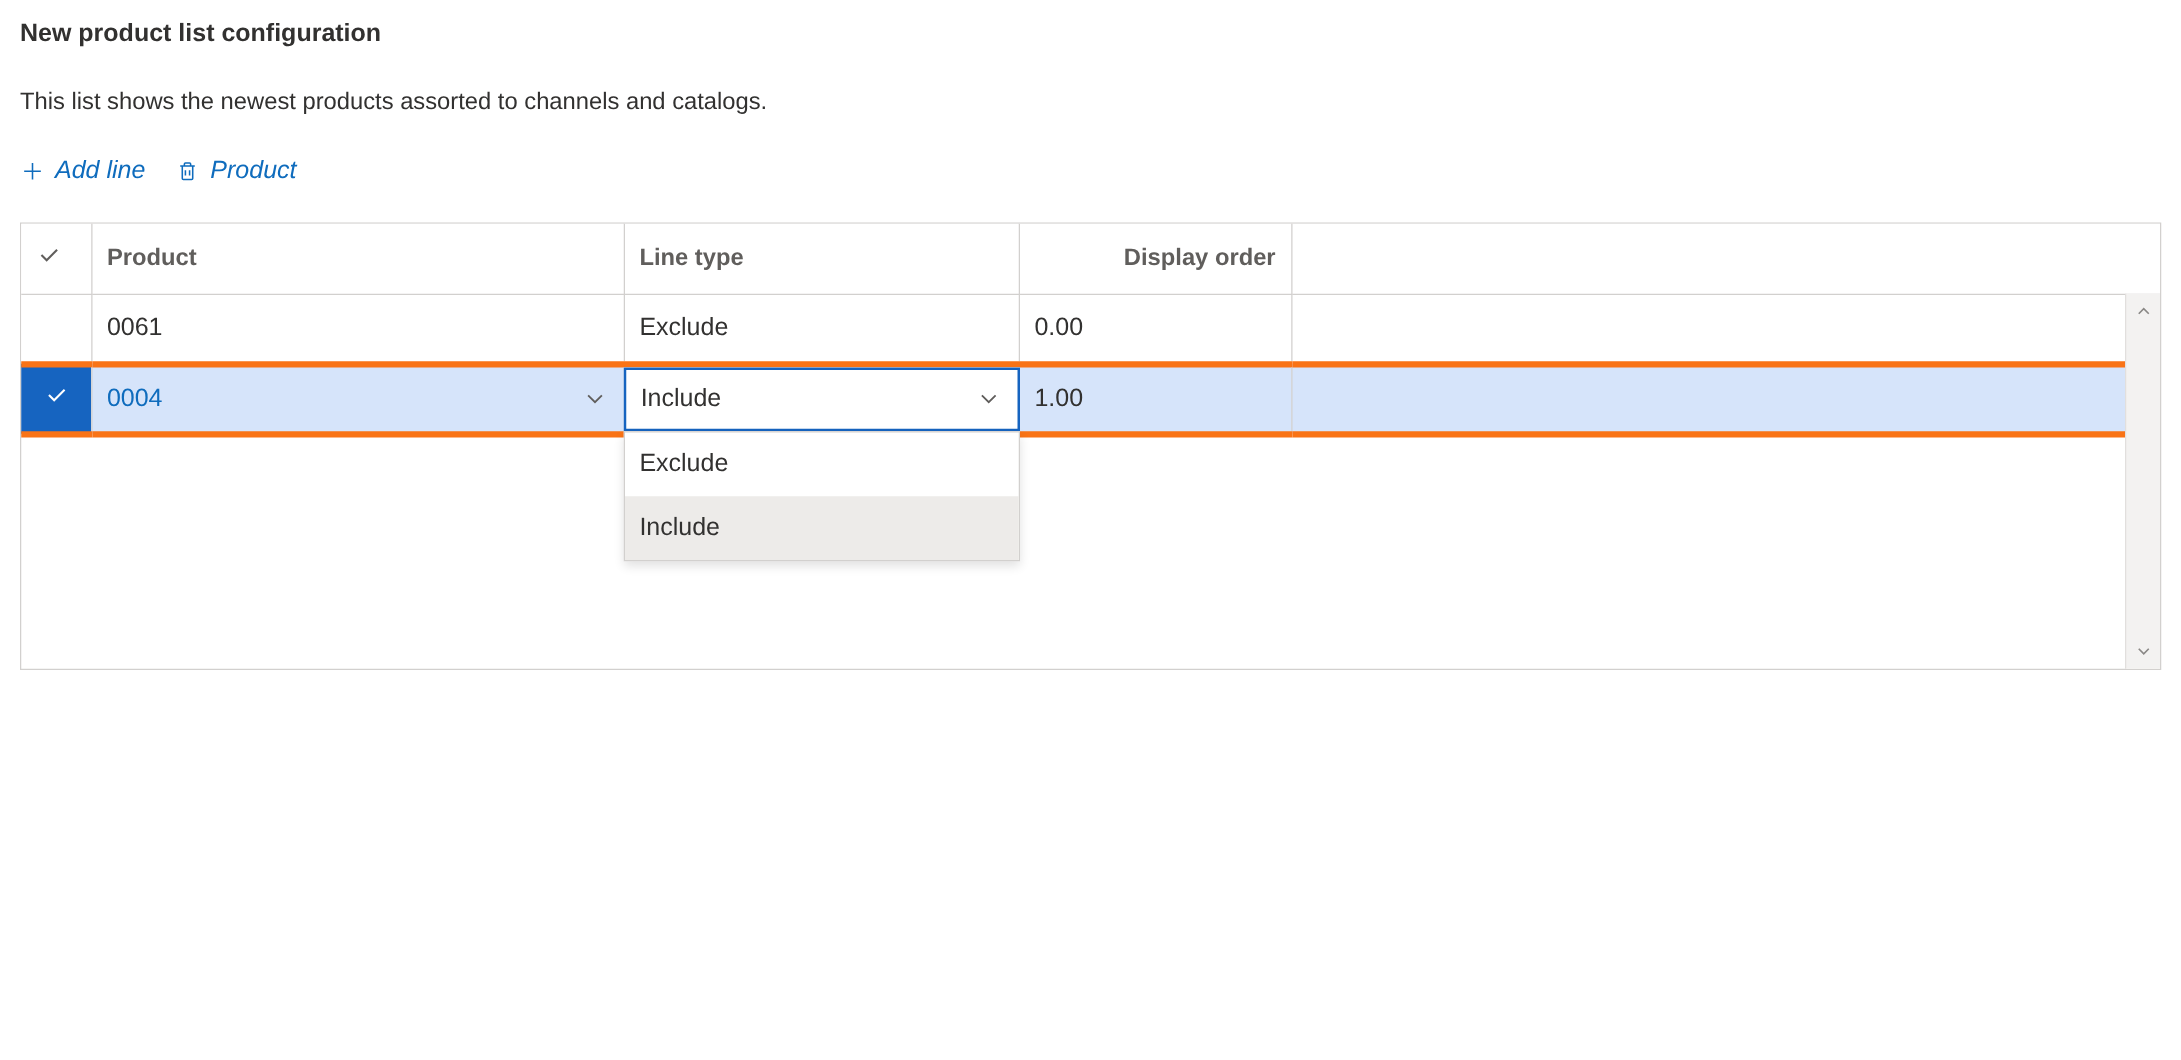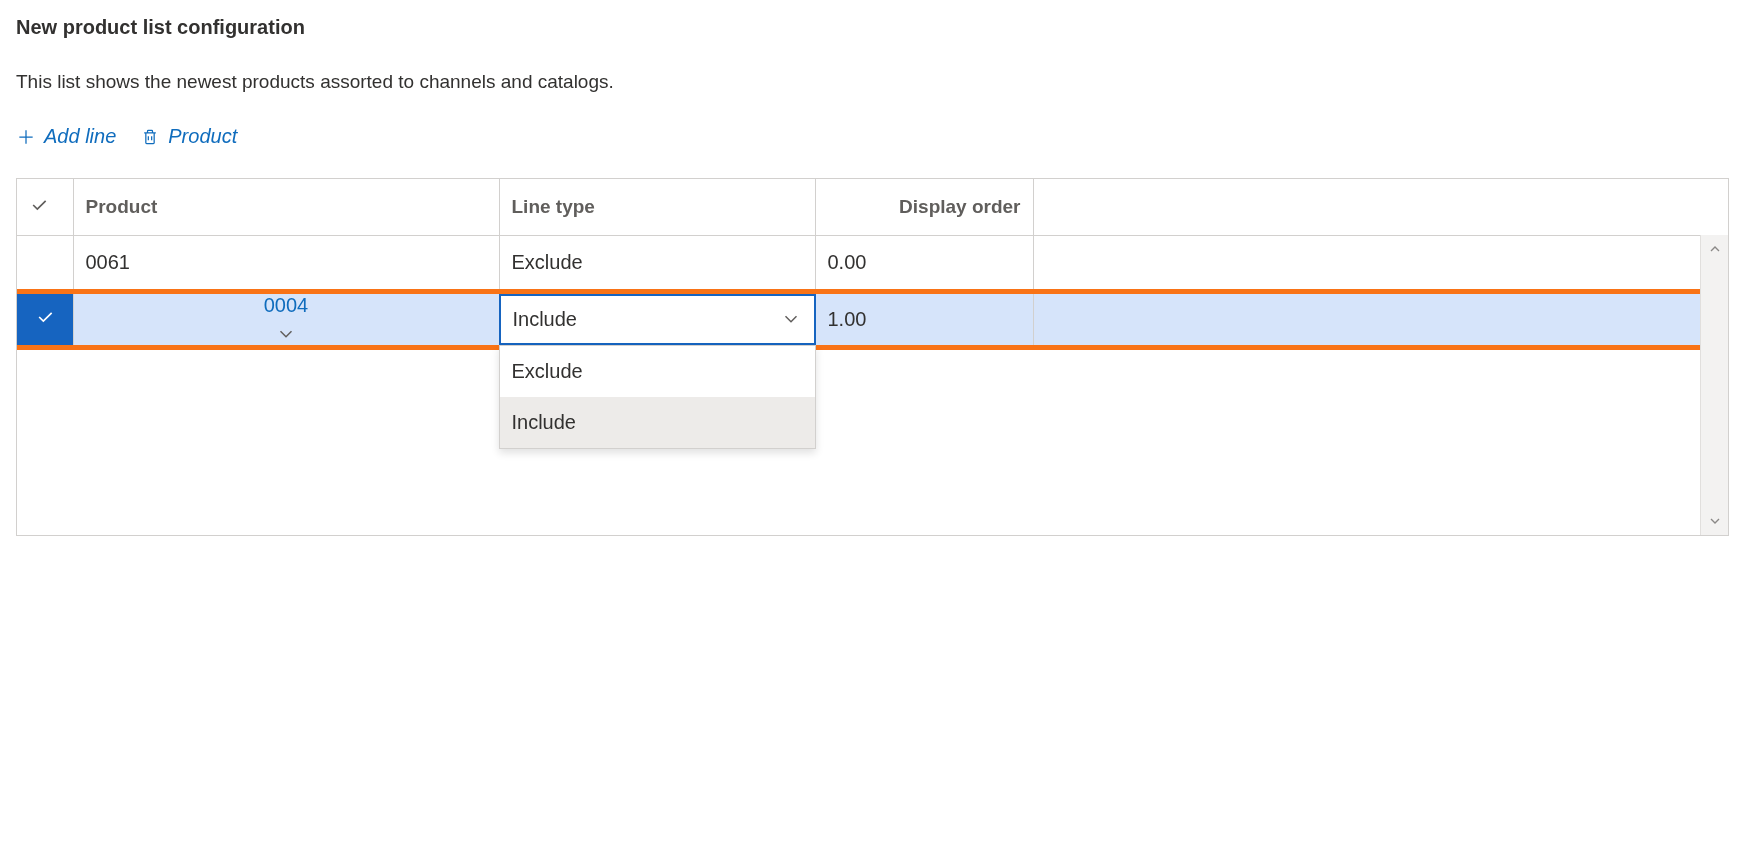--- a/index.html
+++ b/index.html
@@ -91,21 +91,20 @@
   .check-th svg, .col-check-cell svg {
     width: 20px; height: 20px; stroke: #605e5c; stroke-width: 2; fill: none;
   }
   .check-th { text-align: center; }
   .col-check-cell { text-align: center; }
   .product-cell-active {
     display: flex;
     align-items: center;
     justify-content: space-between;
     height: 100%;
-    flex-direction: column;
   }
   .product-cell-active span { color: #0f6cbd; }
   .linetype-cell-active {
     position: relative;
     padding: 0 !important;
   }
   .lt-field {
     display: flex;
     align-items: center;
     justify-content: space-between;

